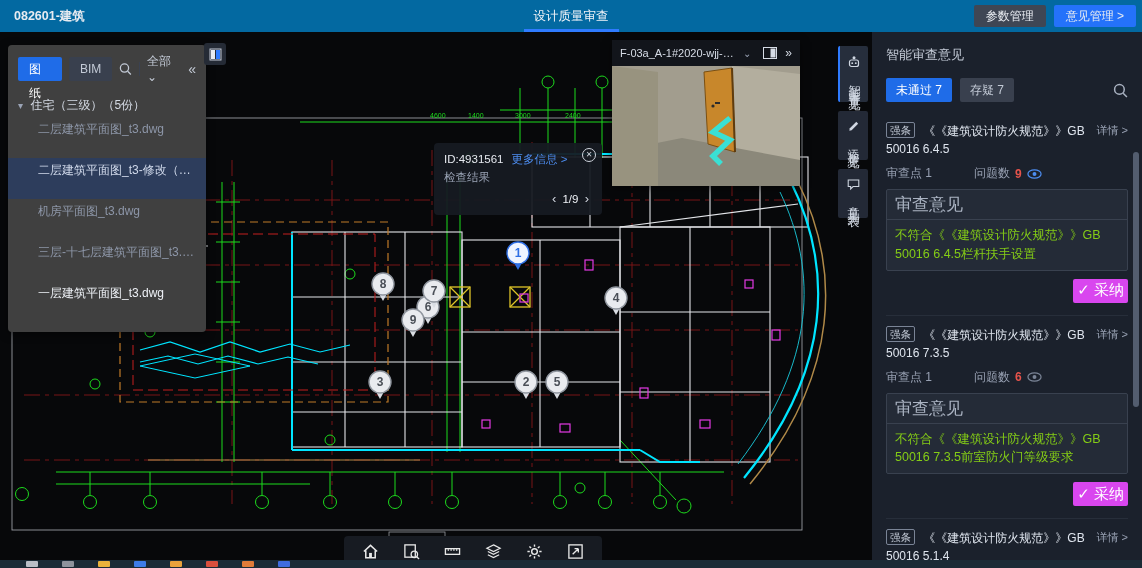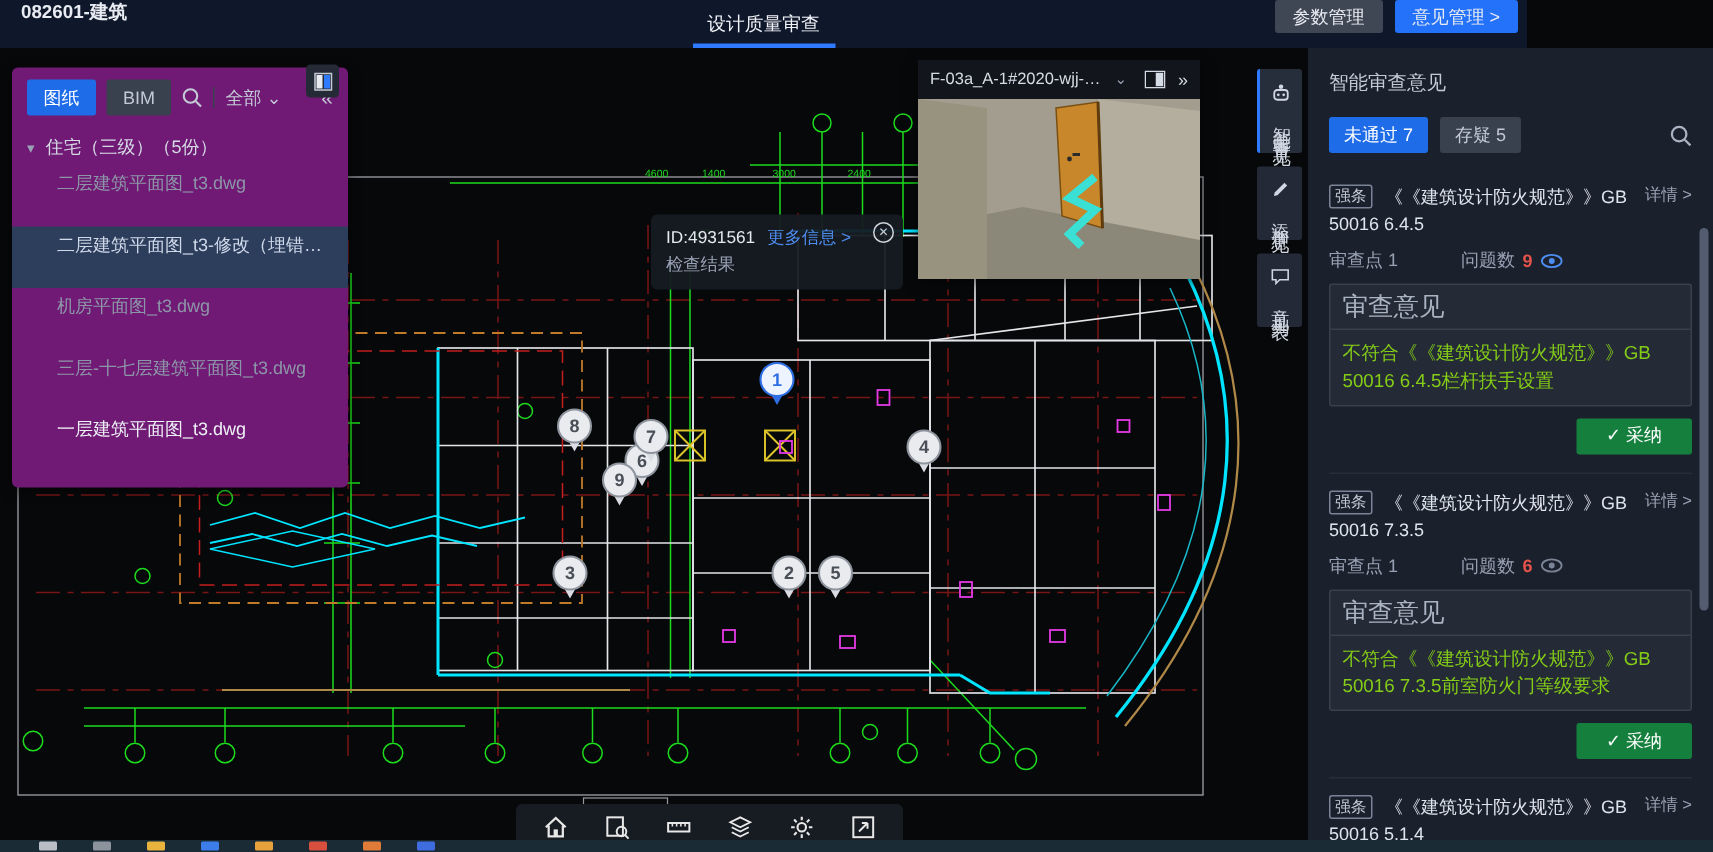--- a/index.html
+++ b/index.html
@@ -1,37 +1,37 @@
 <!DOCTYPE html>
 <html><head>
 <meta charset="utf-8">
 <style>
   * { margin:0; padding:0; box-sizing:border-box; }
   html,body { width:1142px; height:568px; overflow:hidden; background:#07080a;
     font-family:"Liberation Sans","DejaVu Sans",sans-serif; font-size:12px; color:#dfe4ec; }
 
   
-  .topbar { position:absolute; left:0; top:0; width:1018px; height:32px; background:#0f172a;
-    display:flex; align-items:flex-start; z-index:40; }
+  .topbar { position:absolute; left:0; top:0; width:1142px; height:32px; background:#0369a1;
+    display:flex; align-items:center; z-index:40; }
   .tb-title { margin-left:14px; font-weight:bold; font-size:12.5px; color:#e8ebf1; }
   .tb-center { position:absolute; left:0; right:0; top:0; height:32px; display:flex; justify-content:center; }
   .tb-tab { position:relative; height:32px; line-height:32px; padding:0 10px; color:#f0f3f8; font-size:12.5px; }
   .tb-tab .underline { position:absolute; left:0; right:0; bottom:0; height:3px; background:#2f7bff; }
   .tb-right { margin-left:auto; display:flex; gap:8px; margin-right:6px; }
   .btn { height:22px; padding:0 12px; border:none; border-radius:2px; color:#e8ebf1; font-size:12px; cursor:pointer; }
   .btn-gray { background:#3f4654; }
   .btn-blue { background:#2472fa; }
 
   
   .main { position:absolute; left:0; top:32px; width:1142px; height:536px; background:#07080a; }
   .canvas { position:absolute; left:0; top:0; width:872px; height:536px; background:#07080a; }
   .canvas svg.cad { position:absolute; left:0; top:0; }
 
   
-  .left-panel { position:absolute; left:8px; top:13px; width:224px; background:#701a75;
+  .left-panel { position:absolute; left:8px; top:13px; width:198px; background:#404040;
     border-radius:4px; padding:8px 0 10px 0; box-shadow:0 2px 8px rgba(0,0,0,.5); z-index:20; }
   .lp-row { display:flex; align-items:center; padding:0 10px; gap:7px; }
   .lp-tab { height:24px; line-height:24px; padding:0 11px; border-radius:2px; font-size:12px; cursor:pointer; }
   .lp-tab.on { background:#1f6ce8; color:#fff; }
   .lp-tab.off { background:#39404e; color:#c3cad6; }
   .lp-ico { color:#c3cad6; font-size:13px; cursor:pointer; }
   .lp-sep { width:1px; height:14px; background:#3a4150; }
   .lp-filter { color:#c3cad6; cursor:pointer; }
   .lp-collapse { margin-left:auto; color:#c3cad6; font-size:14px; cursor:pointer; }
   .tree { margin-top:10px; }
@@ -92,22 +92,22 @@
     border-radius:2px; margin-right:5px; line-height:14px; vertical-align:1px; }
   .detail { float:right; color:#98a1b3; font-size:11px; cursor:pointer; }
   .card-meta { display:flex; align-items:center; margin:7px 0 7px 0; color:#98a1b3; }
   .card-meta .issues { margin-left:42px; display:flex; align-items:center; gap:5px; }
   .cnt { color:#e5534b; font-weight:bold; }
   .eye { width:15px; height:10px; }
   .opinion-box { border:1px solid #39414f; background:#242b37; border-radius:2px; }
   .ob-head { padding:3px 8px; font-size:17px; color:#aab3c2; border-bottom:1px solid #39414f; }
   .ob-body { padding:6px 8px; font-size:12.5px; color:#84cc16; line-height:1.5; }
   .card-actions { display:flex; justify-content:flex-end; margin-top:8px; }
-  .accept { background:#15803d; color:#fff; border:none; border-radius:2px; height:24px; padding:0 20px;
-    font-size:12px; cursor:pointer; }
+  .accept { background:#d946ef; color:#fff; border:none; border-radius:2px; height:24px; padding:0 4px;
+    font-size:15px; cursor:pointer; }
   .sb-scroll { position:absolute; right:3px; top:120px; width:6px; height:255px; background:#535d6f; border-radius:3px; }
 
   
   .taskbar { position:absolute; left:0; bottom:0; width:1142px; height:8px; background:#1b2b36; z-index:60;
     display:flex; align-items:flex-start; gap:24px; padding-left:26px; }
   .tk-ico { width:12px; height:6px; margin-top:1px; border-radius:1px; }
 </style>
 </head>
 <body>
 
@@ -376,20 +376,25 @@
         <circle cx="101" cy="40" r="1.6" fill="#2b2b2b"></circle>
           <rect x="103" y="36" width="5" height="2" fill="#2b2b2b"></rect>
         <polyline points="118,52 101,66 118,74 101,90 109,98" fill="none" stroke="#3ae0d4" stroke-width="5.5"></polyline>
       </svg>
     </div>
 
     <div class="tooltip">
       <div class="tt-close">✕</div>
       <div><span>ID:4931561</span><span class="tt-link">更多信息 &gt;</span></div>
       <div class="tt-dim">检查结果</div>
+      <div class="tt-page">
+        <span class="pg-btn">‹</span>
+        <span>1/9</span>
+        <span class="pg-btn">›</span>
+      </div>
     </div>
 
     <div class="bottom-bar">
       <svg class="bb-ico" viewBox="0 0 18 18">
           <path d="M2,9 L9,2.5 L16,9 M4,8 V15.5 H14 V8" fill="none" stroke="#e8e8e8" stroke-width="1.6"></path>
           <rect x="7.5" y="10.5" width="3" height="5" fill="#e8e8e8"></rect>
         </svg>
       <svg class="bb-ico" viewBox="0 0 18 18">
           <rect x="2" y="2" width="11" height="13" fill="none" stroke="#e8e8e8" stroke-width="1.4"></rect>
           <circle cx="12" cy="12" r="3.4" fill="none" stroke="#e8e8e8" stroke-width="1.4"></circle>
@@ -434,21 +439,21 @@
           <path d="M1.5,1.5 h13 v8 h-7 l-3,3 v-3 h-3 Z" fill="none" stroke="#d0d7e2" stroke-width="1.3"></path>
         </svg>
       <span class="vlabel">意见列表</span>
     </div>
   </div>
 
   <div class="sidebar">
     <div class="sb-title">智能审查意见</div>
     <div class="sb-tabs">
       <span class="sb-tab on">未通过 7</span>
-      <span class="sb-tab off">存疑 5</span>
+      <span class="sb-tab off">存疑 7</span>
       <svg class="sb-search" width="15" height="15" viewBox="0 0 14 14">
           <circle cx="6" cy="6" r="4.5" fill="none" stroke="#aab3c2" stroke-width="1.4"></circle>
           <line x1="9.5" y1="9.5" x2="13" y2="13" stroke="#aab3c2" stroke-width="1.4"></line>
         </svg>
     </div>
     <div class="cards">
 
       <div class="card">
         <div class="card-head">
           <span class="detail">详情 &gt;</span>

